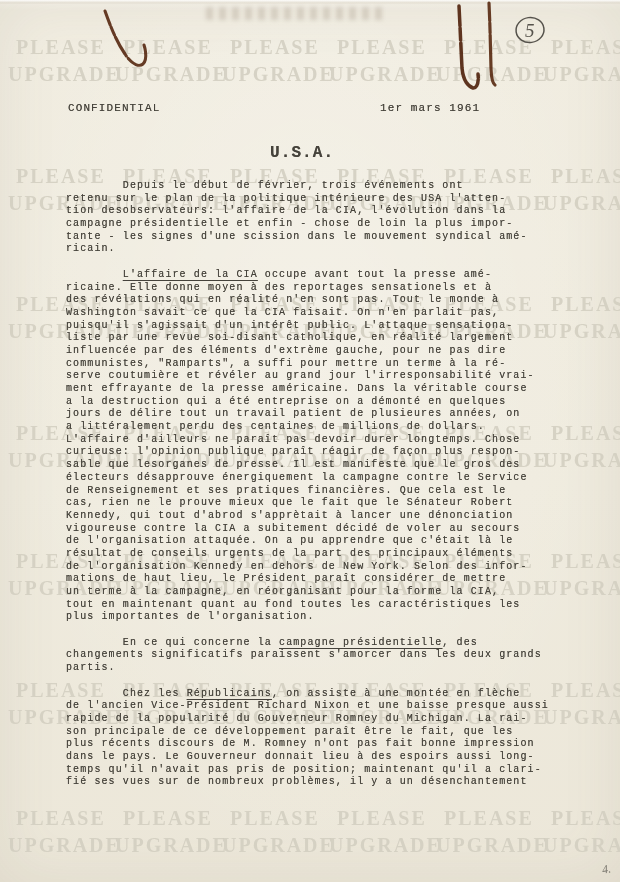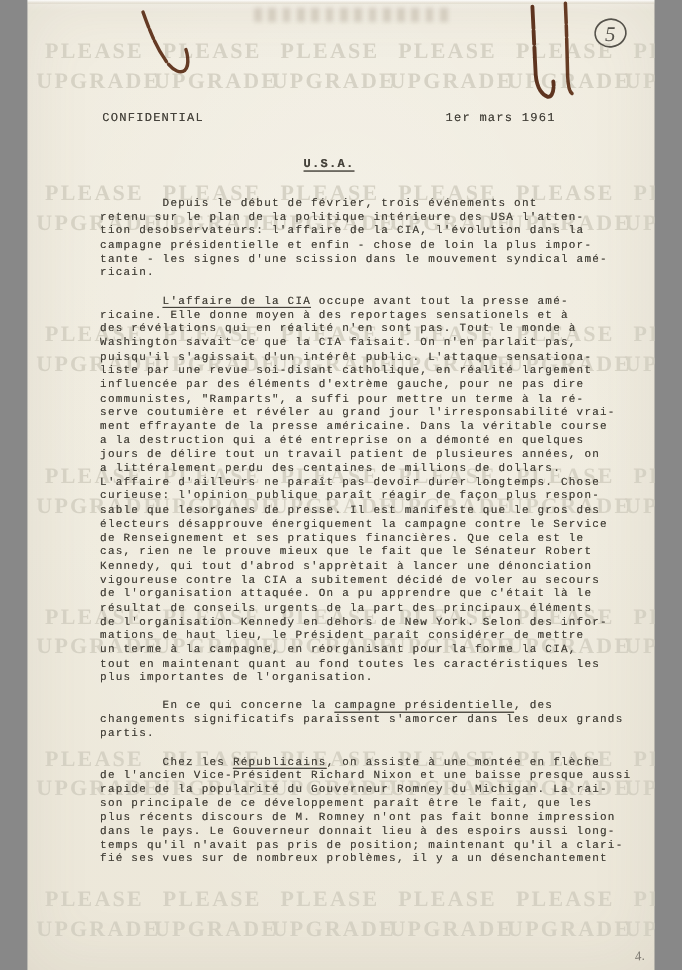--- a/index.html
+++ b/index.html
@@ -1,18 +1,18 @@
 <!DOCTYPE html>
 <html><head>
 <meta charset="utf-8">
 <style>
   html,body{margin:0;padding:0;background:#888;}
   .page{
     position:relative;
-    width:570px;height:882px;
+    width:620px;height:882px;
     margin:0 auto;
     background:
       radial-gradient(ellipse at 50% 40%, rgba(255,255,255,0.25), rgba(0,0,0,0) 70%),
       linear-gradient(180deg,#f7f4eb 0px,#f1ede1 10px,#efebde 55%,#ece7d9 100%);
     box-shadow: inset 0 0 60px rgba(110,98,75,0.10);
     overflow:hidden;
     font-family:"Liberation Mono","DejaVu Sans Mono",monospace;
     color:#45423b;
   }
   .page::before{
@@ -35,22 +35,22 @@
   .ghost{
     position:absolute;left:206px;top:7px;width:178px;height:13px;z-index:2;
     background:repeating-linear-gradient(90deg,rgba(183,172,156,0.45) 0 7px,rgba(183,172,156,0) 7px 13px);
     filter:blur(2px);border-radius:2px;
   }
   
   .typed{position:absolute;z-index:3;white-space:pre;letter-spacing:1.1px;
          text-shadow:0 0 0.5px rgba(62,58,48,0.65);}
   .classification{left:68px;top:102px;font-size:11px;}
   .doc-date{left:380px;top:102px;font-size:11px;}
-  .doc-title{left:251px;top:144px;font-size:11px;font-weight:bold;
-             text-decoration:underline;text-underline-offset:3px;}
+  .doc-title{left:270px;top:144px;font-size:16px;font-weight:bold;
+             text-underline-offset:3px;}
   .body{left:66px;top:180px;font-size:10px;line-height:12.7px;}
   .para{margin:0 0 12.7px 0;}
   .line{height:12.7px;}
   .u{text-decoration:underline;text-underline-offset:2.5px;text-decoration-thickness:1px;}
   
   .marks{position:absolute;inset:0;z-index:4;pointer-events:none;}
   .corner-note{
     position:absolute;right:9px;bottom:5px;z-index:4;
     font-family:"Liberation Serif","DejaVu Serif",serif;
     font-style:italic;font-size:12px;color:#7c7970;

